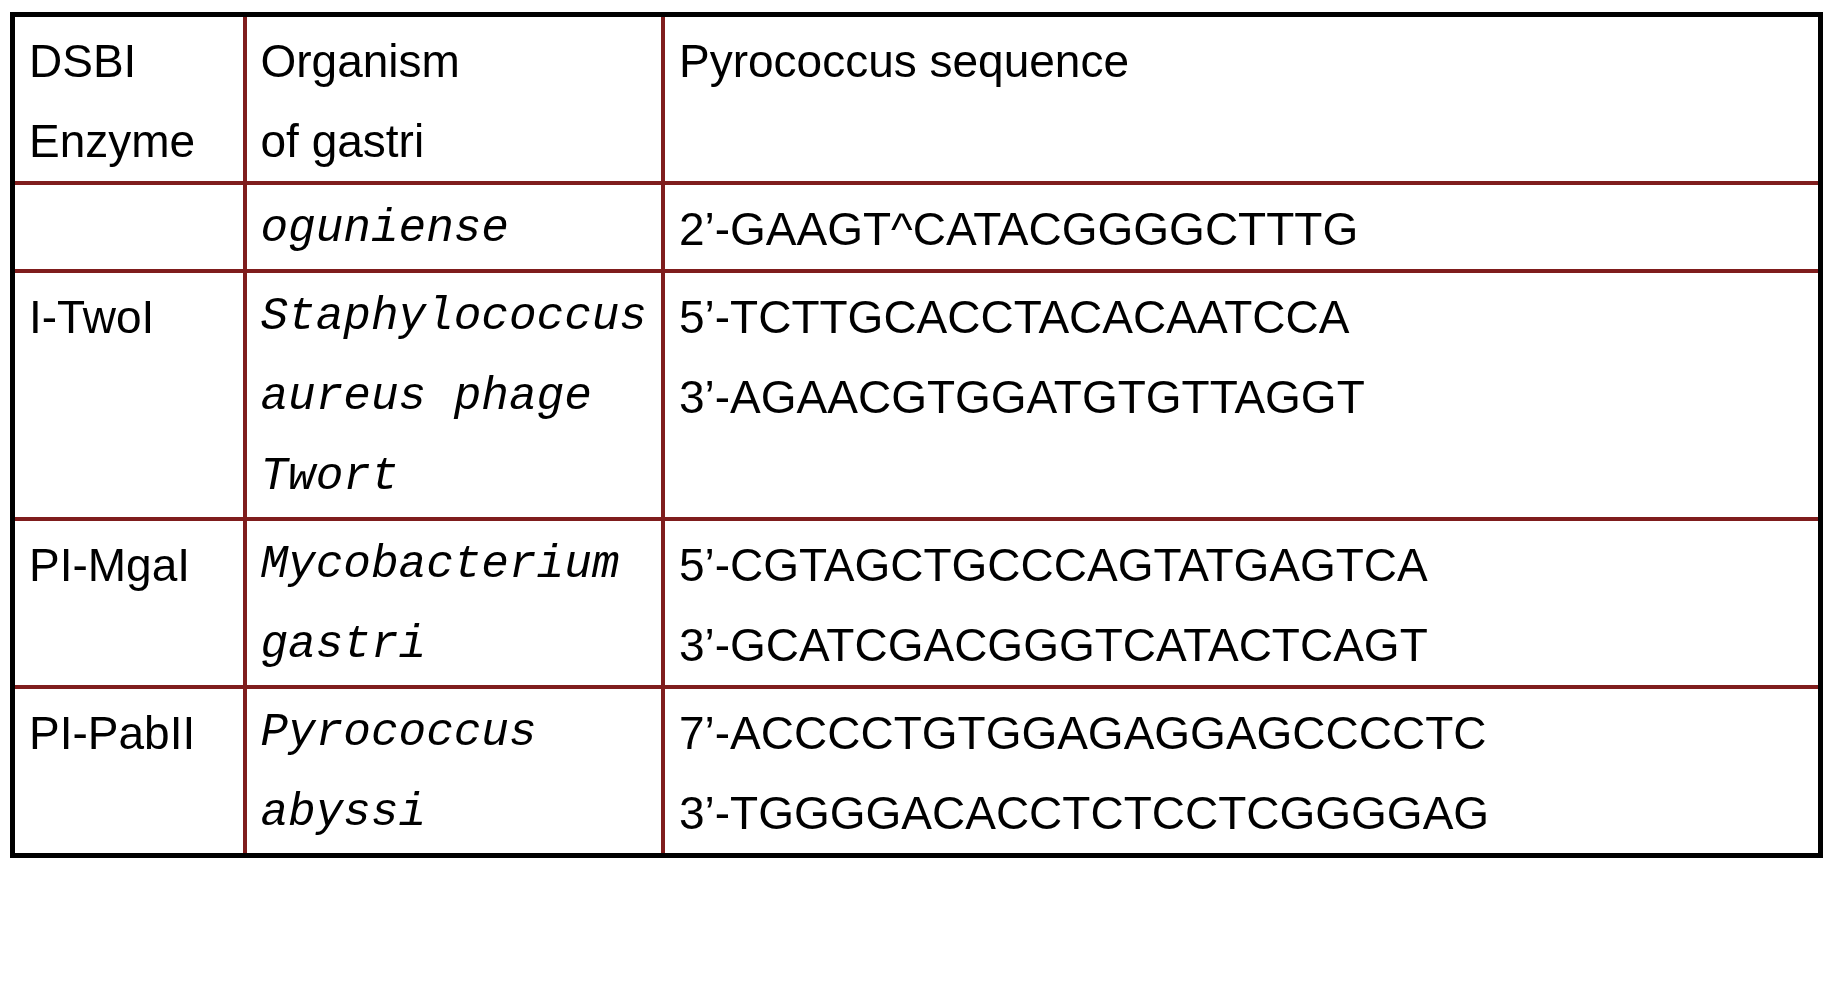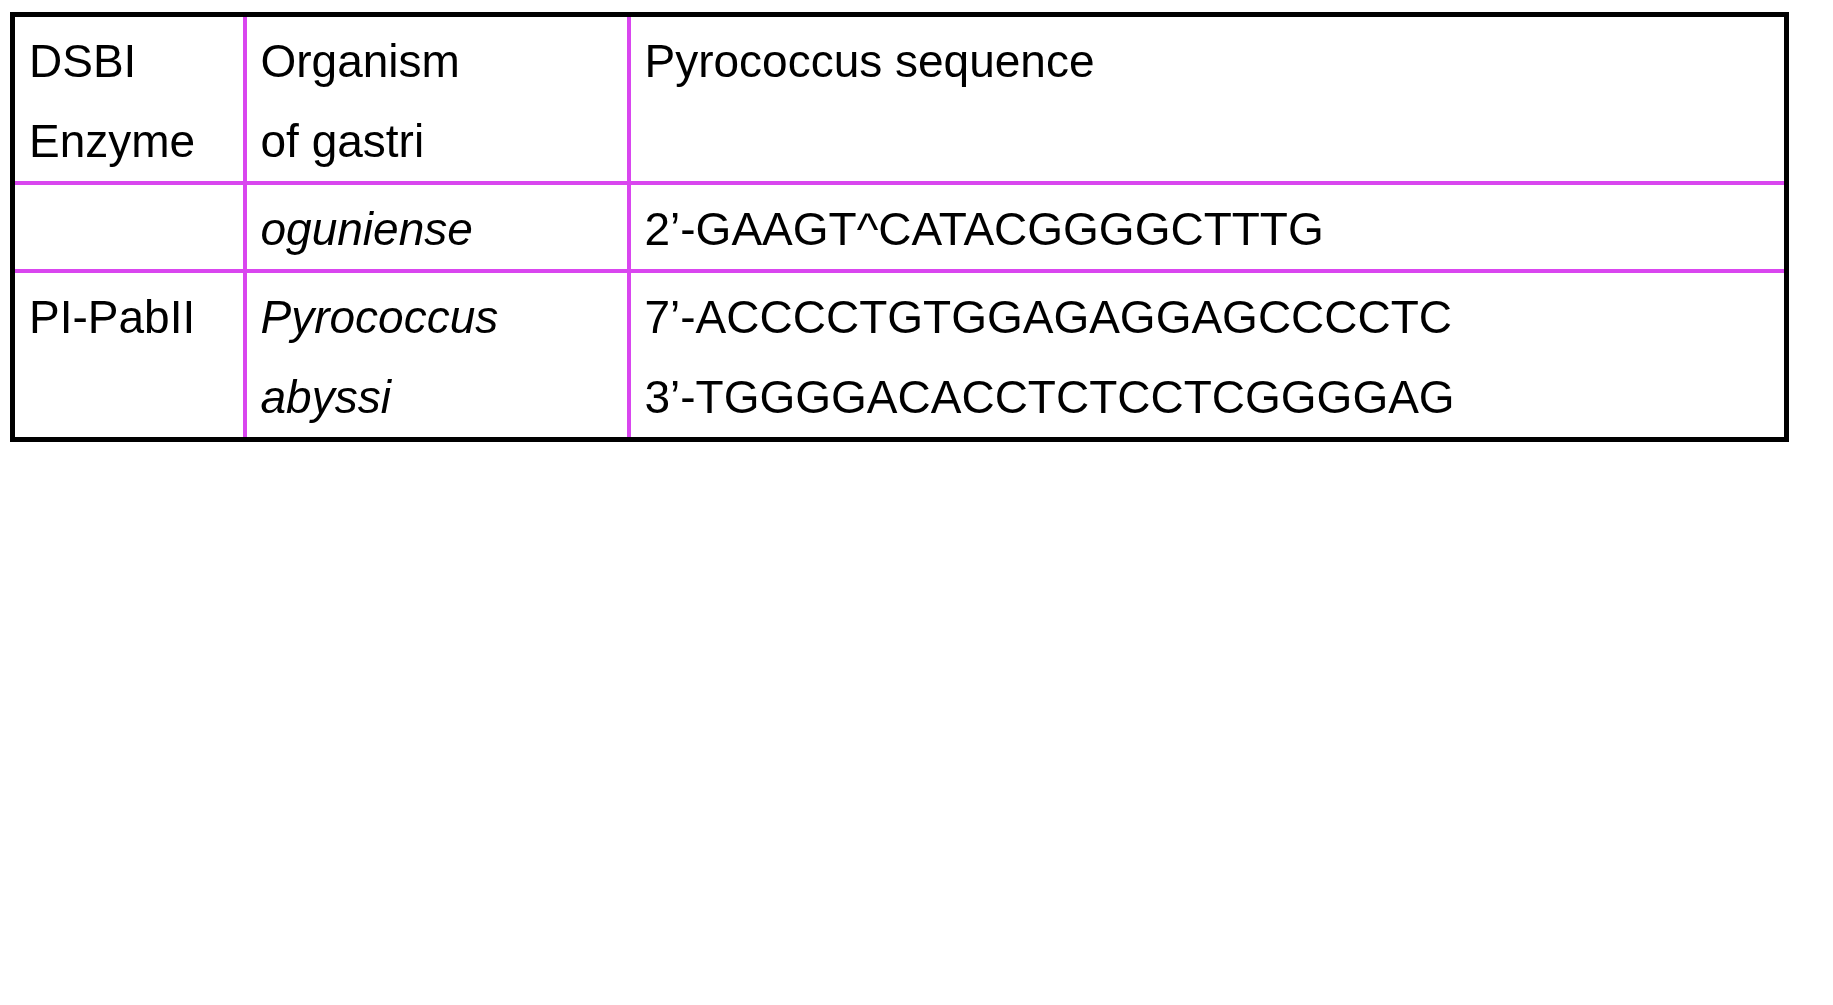--- a/index.html
+++ b/index.html
@@ -17,33 +17,33 @@
   }
   table.doc-table {
     position: absolute;
     left: 10px;
     top: 12px;
     border-collapse: collapse;
     table-layout: fixed;
     border: 5px solid #000;
   }
   table.doc-table td {
-    border: 4px solid #d946ef;
+    border: 4px solid #7f1d1d;
     vertical-align: top;
     padding: 4px 14px 0 14px;
     font-size: 46px;
     line-height: 80px;
     white-space: nowrap;
     overflow: visible;
   }
   .col-enzyme   { width: 232px; }
   .col-organism { width: 384px; }
   .col-sequence { width: 1158px; }
   .line { display: block; }
-  .italic { font-style: italic; }
+  .italic { font-style: italic; font-family: Liberation Mono, monospace; }
 </style>
 </head>
 <body>
 
 <div class="sheet">
   <table class="doc-table">
     <colgroup>
       <col class="col-enzyme">
       <col class="col-organism">
       <col class="col-sequence">
@@ -69,21 +69,48 @@
         <span class="line"></span>
       </td>
       <td class="italic">
         <span class="line">oguniense</span>
       </td>
       <td>
         <span class="line">2’-GAAGT^CATACGGGGCTTTG</span>
       </td>
     </tr>
 
+    <tr style="height:246px;">
+      <td>
+        <span class="line">I-TwoI</span>
+      </td>
+      <td class="italic">
+        <span class="line">Staphylococcus</span>
+        <span class="line">aureus phage</span>
+        <span class="line">Twort</span>
+      </td>
+      <td>
+        <span class="line">5’-TCTTGCACCTACACAATCCA</span>
+        <span class="line">3’-AGAACGTGGATGTGTTAGGT</span>
+      </td>
+    </tr>
 
+    <tr style="height:161px;">
+      <td>
+        <span class="line">PI-MgaI</span>
+      </td>
+      <td class="italic">
+        <span class="line">Mycobacterium</span>
+        <span class="line">gastri</span>
+      </td>
+      <td>
+        <span class="line">5’-CGTAGCTGCCCAGTATGAGTCA</span>
+        <span class="line">3’-GCATCGACGGGTCATACTCAGT</span>
+      </td>
+    </tr>
 
 
     <tr style="height:168px;">
       <td>
         <span class="line">PI-PabII</span>
       </td>
       <td class="italic">
         <span class="line">Pyrococcus</span>
         <span class="line">abyssi</span>
       </td>

